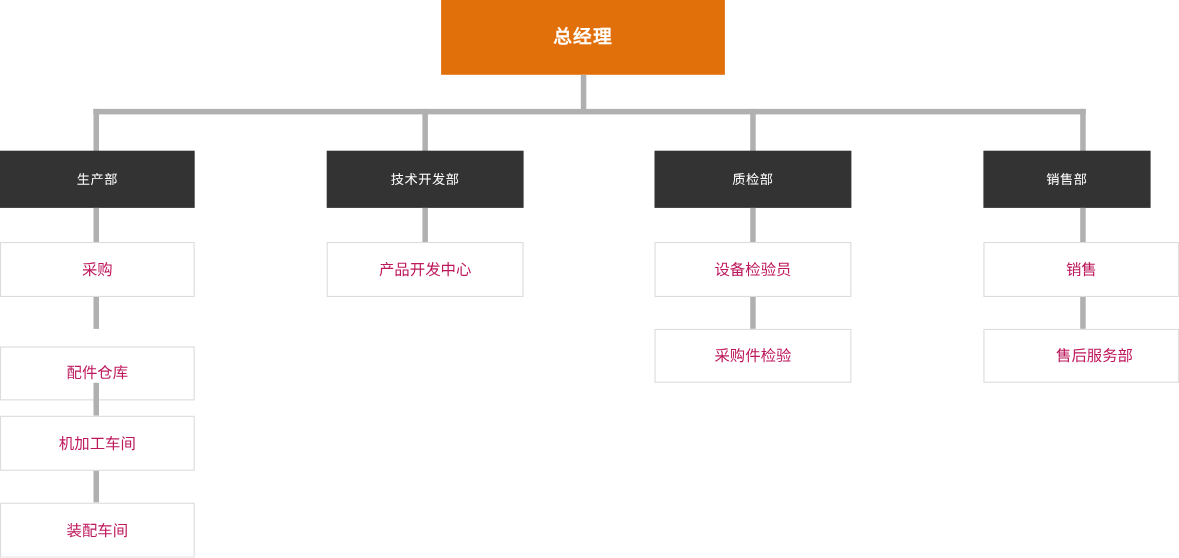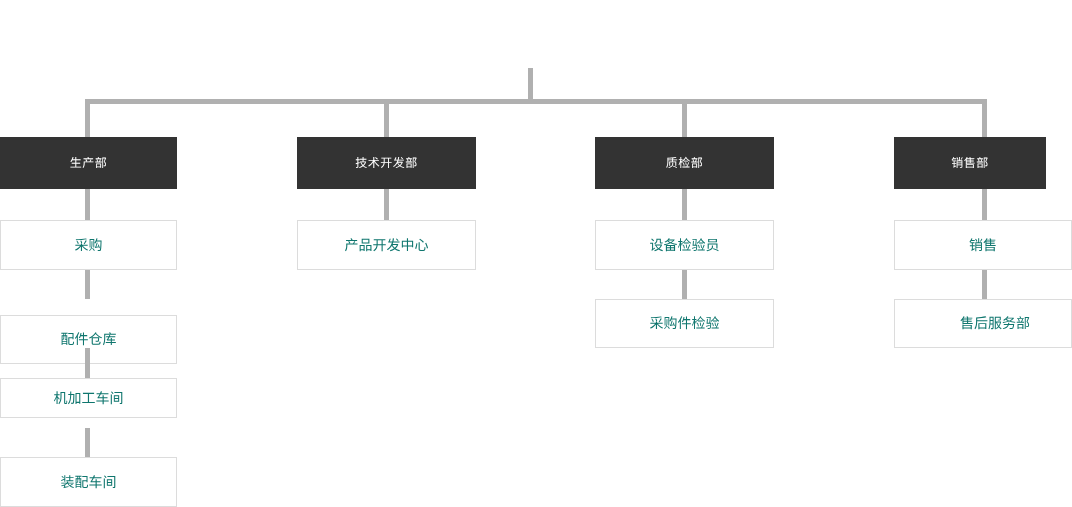--- a/index.html
+++ b/index.html
@@ -41,39 +41,42 @@
   .node.dept {
     background: #333333;
     color: #ffffff;
     font-size: 12px;
     font-weight: normal;
     letter-spacing: 0.5px;
   }
 
   .node.leaf {
     background: #ffffff;
-    color: #0f766e;
+    color: #be185d;
     font-size: 14px;
     border: 1px solid #dcdcdc;
     font-weight: normal;
   }
 
   
   .conn {
     position: absolute;
     background: #b0b0b0;
   }
   .conn.v { width: 5px; }
   .conn.h { height: 5px; }
 </style>
 </head>
 <body>
 
 <div id="chart-root">
 
+  <div class="node root" style="left:401px; top:0px; width:258px; height:68px;">
+    <span>总经理</span>
+  </div>
 
   <div class="conn v" style="left:528px; top:68px; height:34px;"></div>
 
   <div class="conn h" style="left:85px; top:99px; width:902px;"></div>
 
   <div class="conn v" style="left:85px; top:99px; height:40px;"></div>
   <div class="conn v" style="left:384px; top:99px; height:40px;"></div>
   <div class="conn v" style="left:682px; top:99px; height:40px;"></div>
   <div class="conn v" style="left:982px; top:99px; height:40px;"></div>
 
@@ -85,21 +88,21 @@
   <div class="node leaf" style="left:0px; top:220px; width:177px; height:50px;">
     <span>采购</span>
   </div>
 
   <div class="conn v" style="left:85px; top:270px; height:29px;"></div>
   <div class="node leaf" style="left:0px; top:299px; width:177px; height:49px;margin-top:16px;">
     <span>配件仓库</span>
   </div>
 
   <div class="conn v" style="left:85px; top:348px; height:30px;"></div>
-  <div class="node leaf" style="left:0px; top:378px; width:177px; height:40px;">
+  <div class="node leaf" style="left:0px; top:378px; width:177px; height:50px;">
     <span>机加工车间</span>
   </div>
 
   <div class="conn v" style="left:85px; top:428px; height:29px;"></div>
   <div class="node dept" style="left:297px; top:137px; width:179px; height:52px;">
     <span>技术开发部</span>
   </div>
 
   <div class="node leaf" style="left:0px; top:457px; width:177px; height:50px;">
     <span>装配车间</span>

